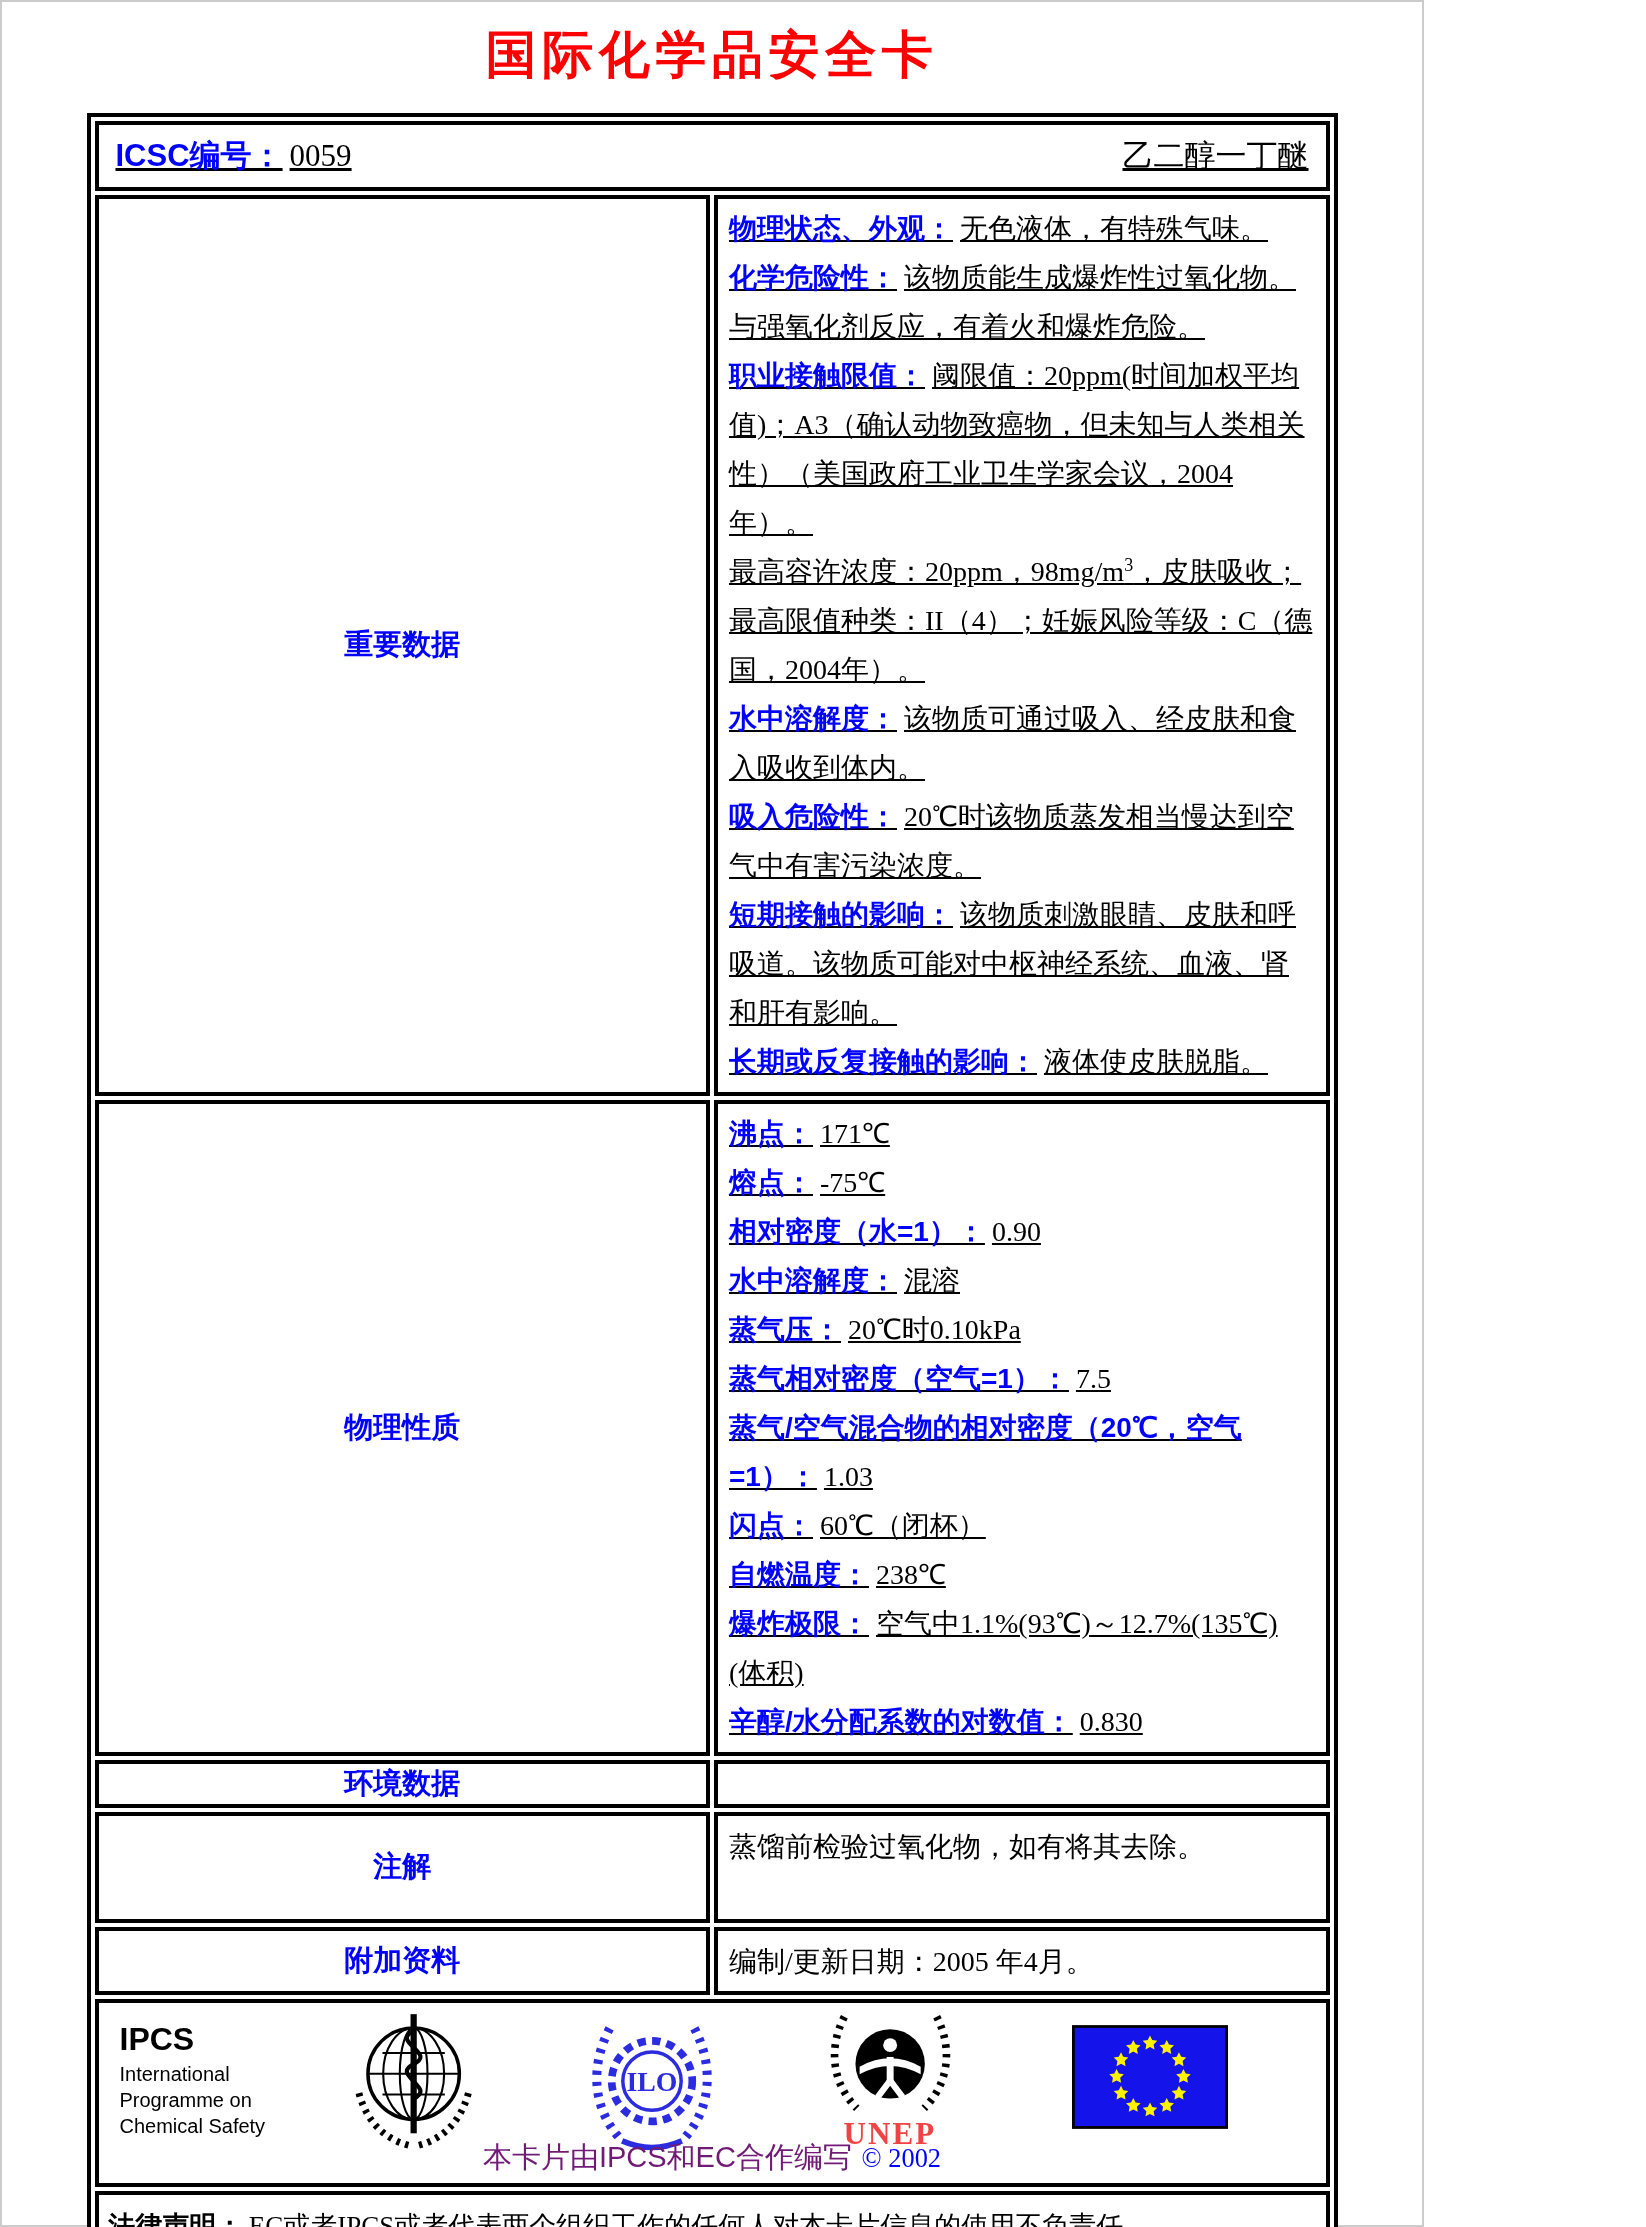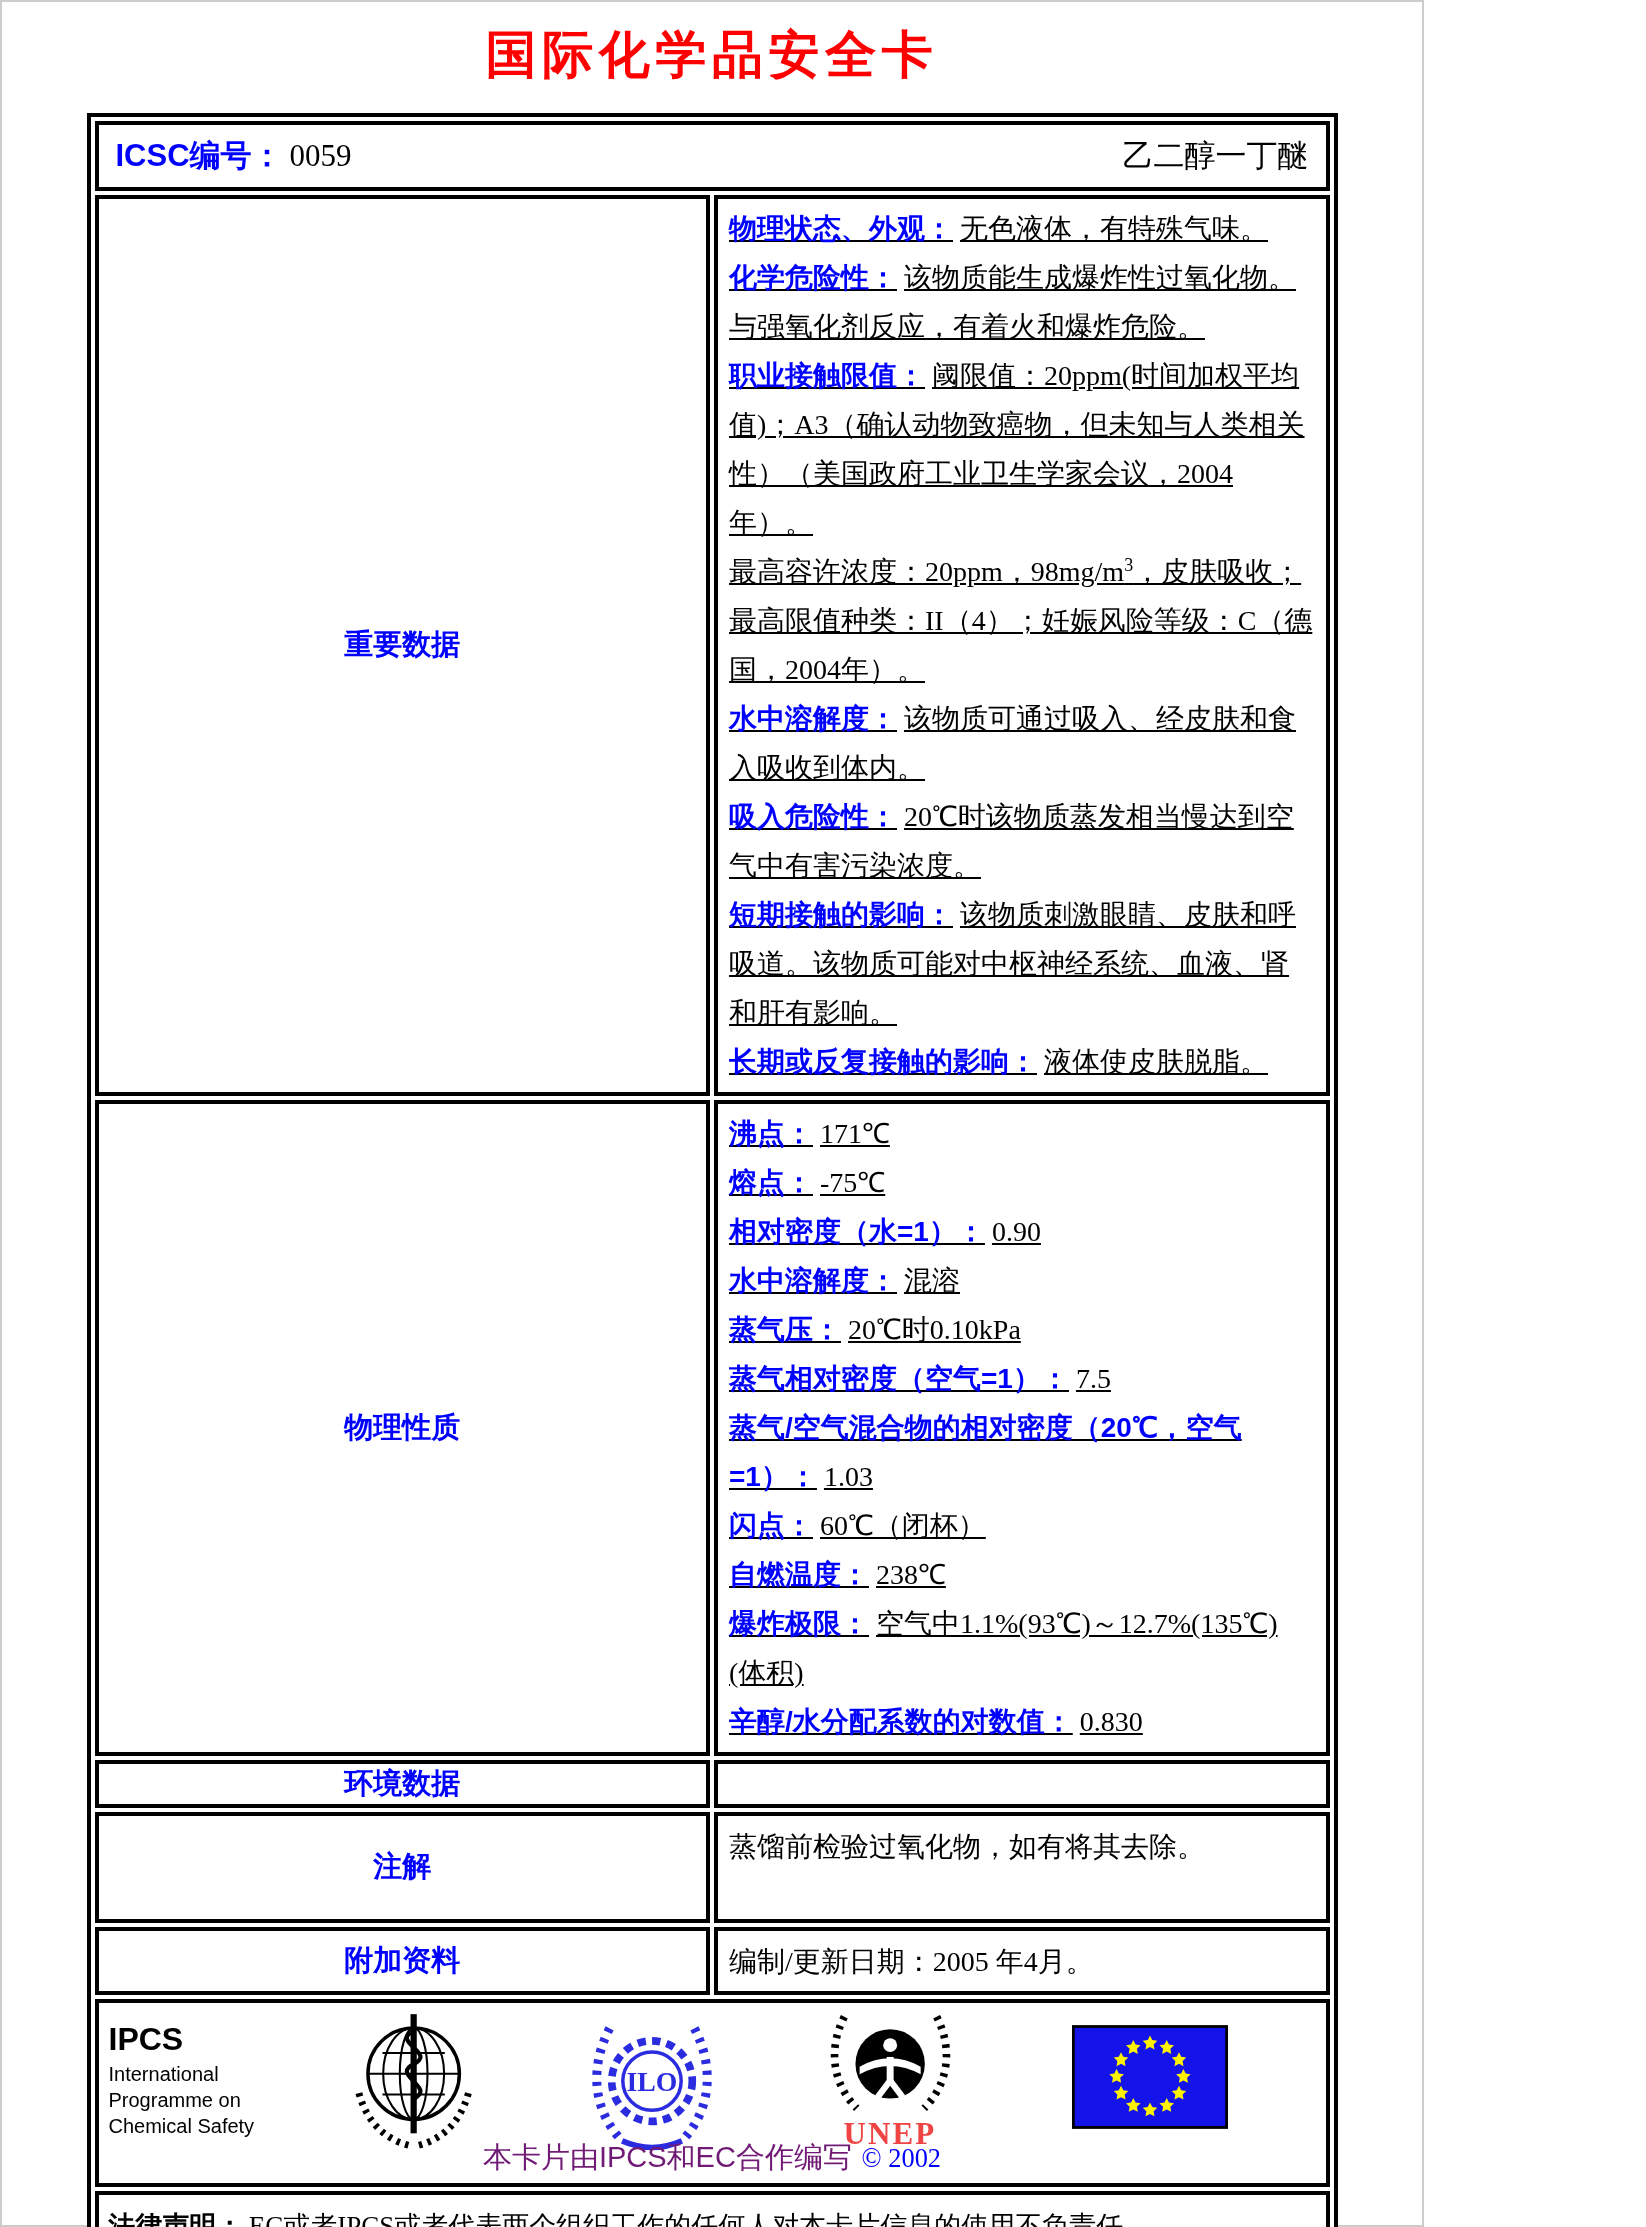--- a/index.html
+++ b/index.html
@@ -18,31 +18,31 @@
     border:4.9px solid #000;border-spacing:4.9px;border-collapse:separate;
     table-layout:fixed;background:#fff;
   }
   td{border:4.2px solid #000;box-sizing:border-box;background:#fff;vertical-align:top;overflow:hidden;}
   td.rowlabel{
     width:171px;text-align:center;vertical-align:middle;
     font-family:"Liberation Sans",sans-serif;font-weight:bold;
     font-size:29px;color:#0000FF;padding:0 0;
   }
   td.content{padding:5.6px 11px;font-size:28px;line-height:49px;}
-  td.hdr{height:70px;vertical-align:middle;padding:0 17px;}
+  td.hdr{height:70px;vertical-align:middle;padding:0 17px;text-decoration:underline;}
   .hdr-flex{display:flex;justify-content:space-between;align-items:center;font-size:31px;}
   .lbl{
     color:#0000FF;font-family:"Liberation Sans",sans-serif;font-weight:bold;
     margin-right:7px;
   }
   p.entry{margin:0;padding:0;text-decoration:underline;}
   sup.msup{font-size:18px;vertical-align:super;line-height:0;}
   td.footer-cell{height:188px;position:relative;padding:0;}
   .ipcs-block{
-    position:absolute;left:10px;top:18px;
+    position:absolute;left:21px;top:18px;
     font-family:"Liberation Sans",sans-serif;font-size:20px;line-height:26px;color:#000;
   }
   .ipcs-title{font-size:32px;font-weight:bold;line-height:36px;margin-bottom:4.2px;}
   .logo{position:absolute;top:7px;}
   .logo-who{left:247px;}
   .logo-ilo{left:487px;}
   .logo-unep{left:727px;top:4.2px;text-align:center;}
   .unep-text{
     font-family:"Liberation Serif",serif;font-weight:bold;font-size:31px;
     letter-spacing:2.1px;line-height:31px;margin-top:-2.8px;color:#ef4444;

